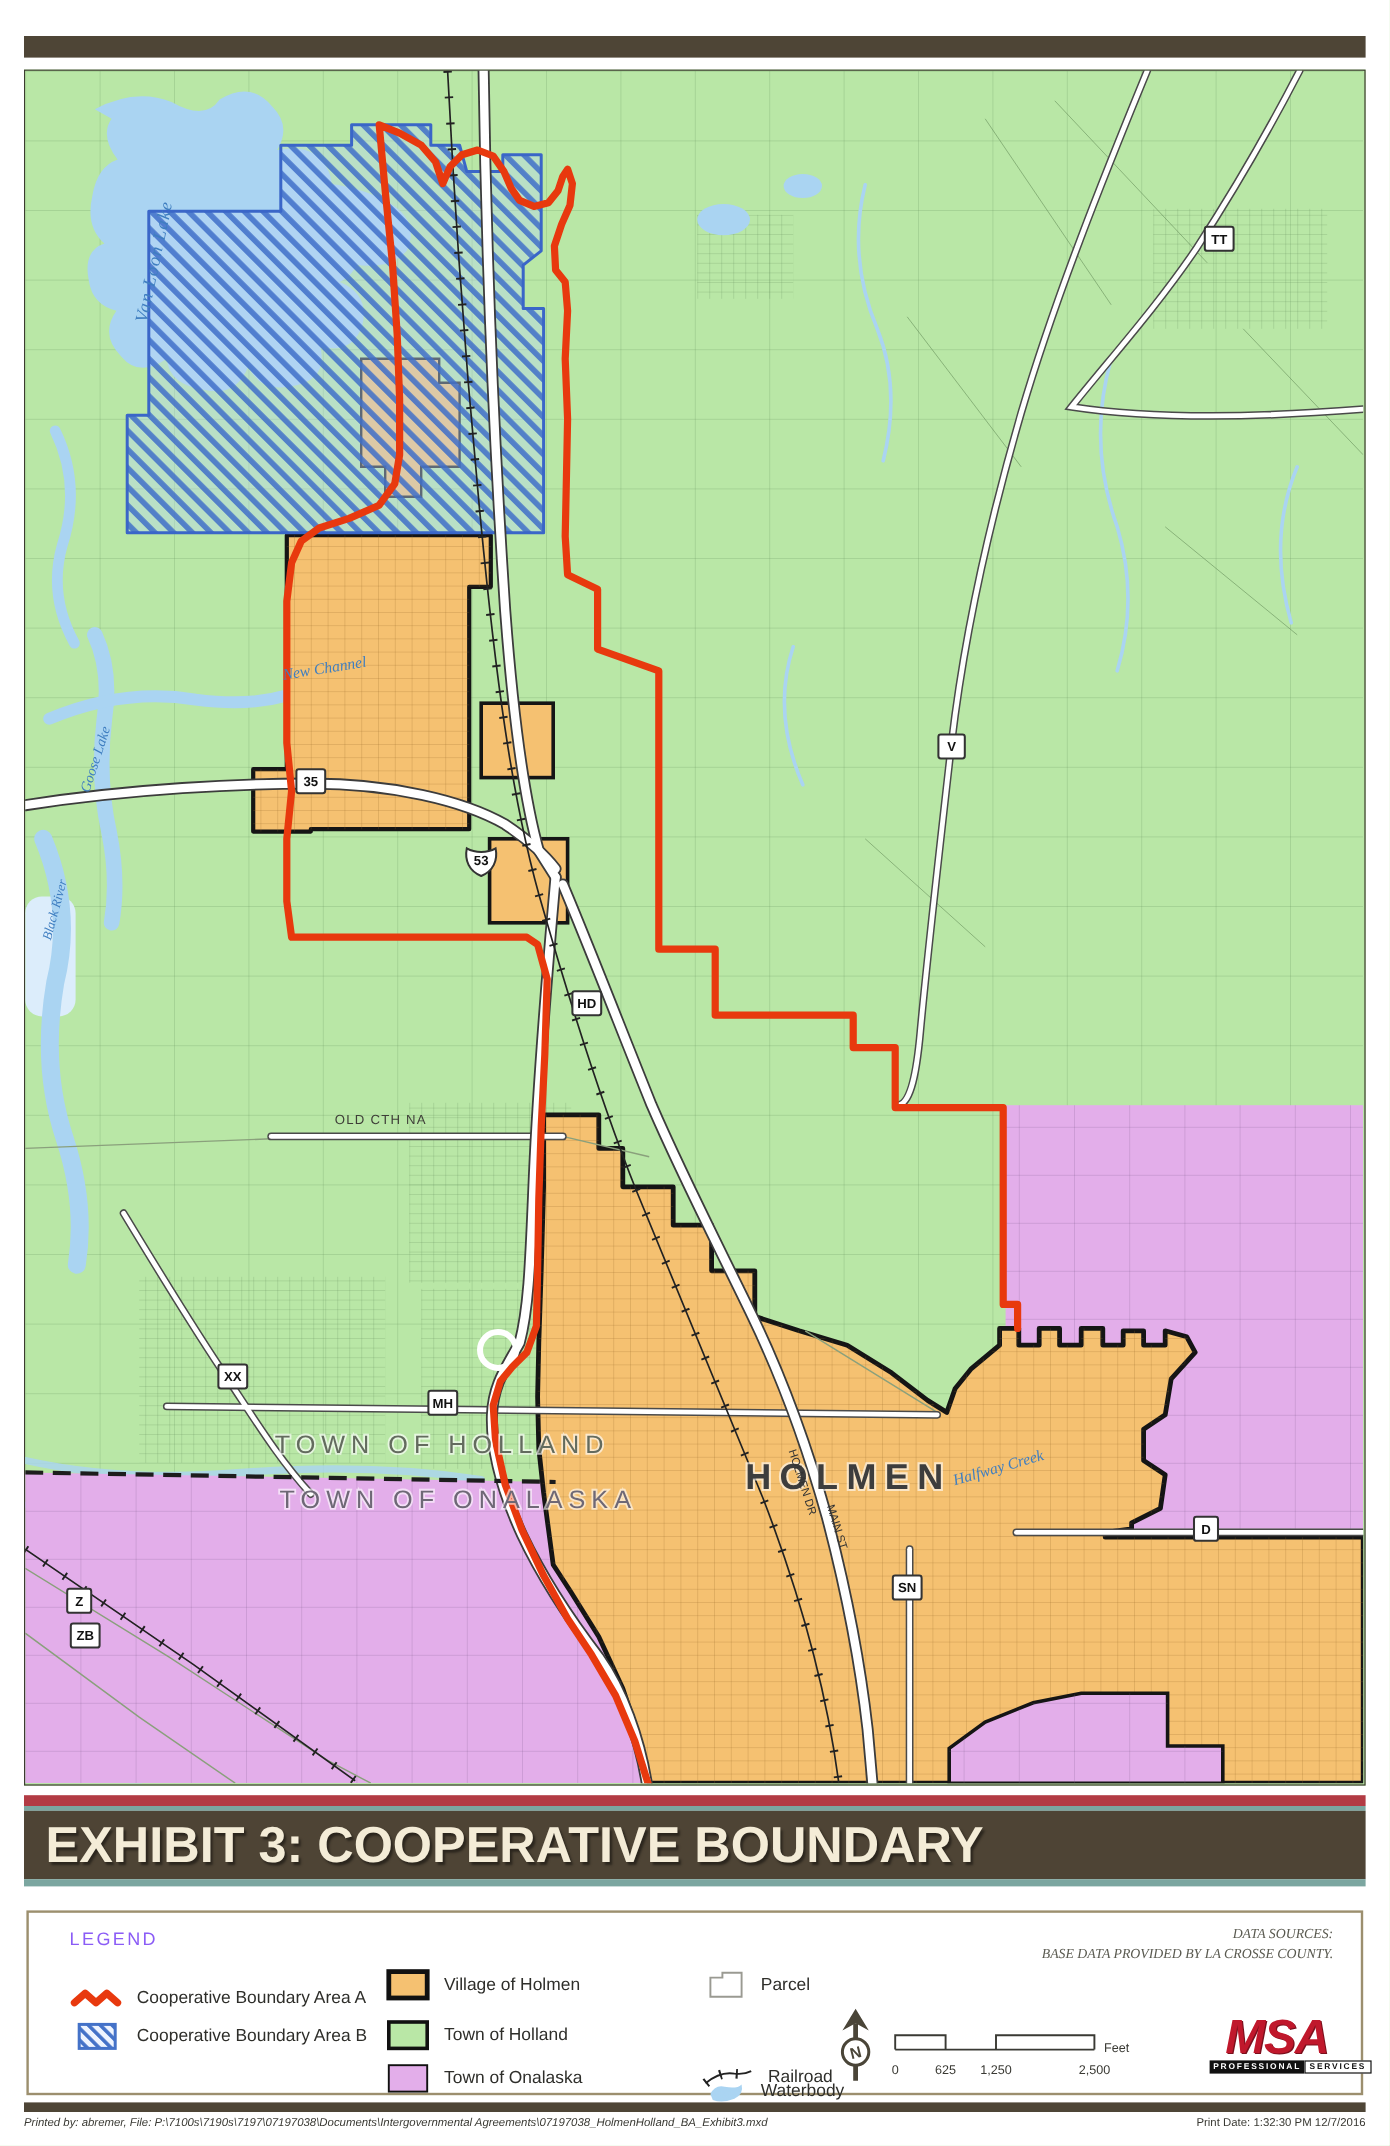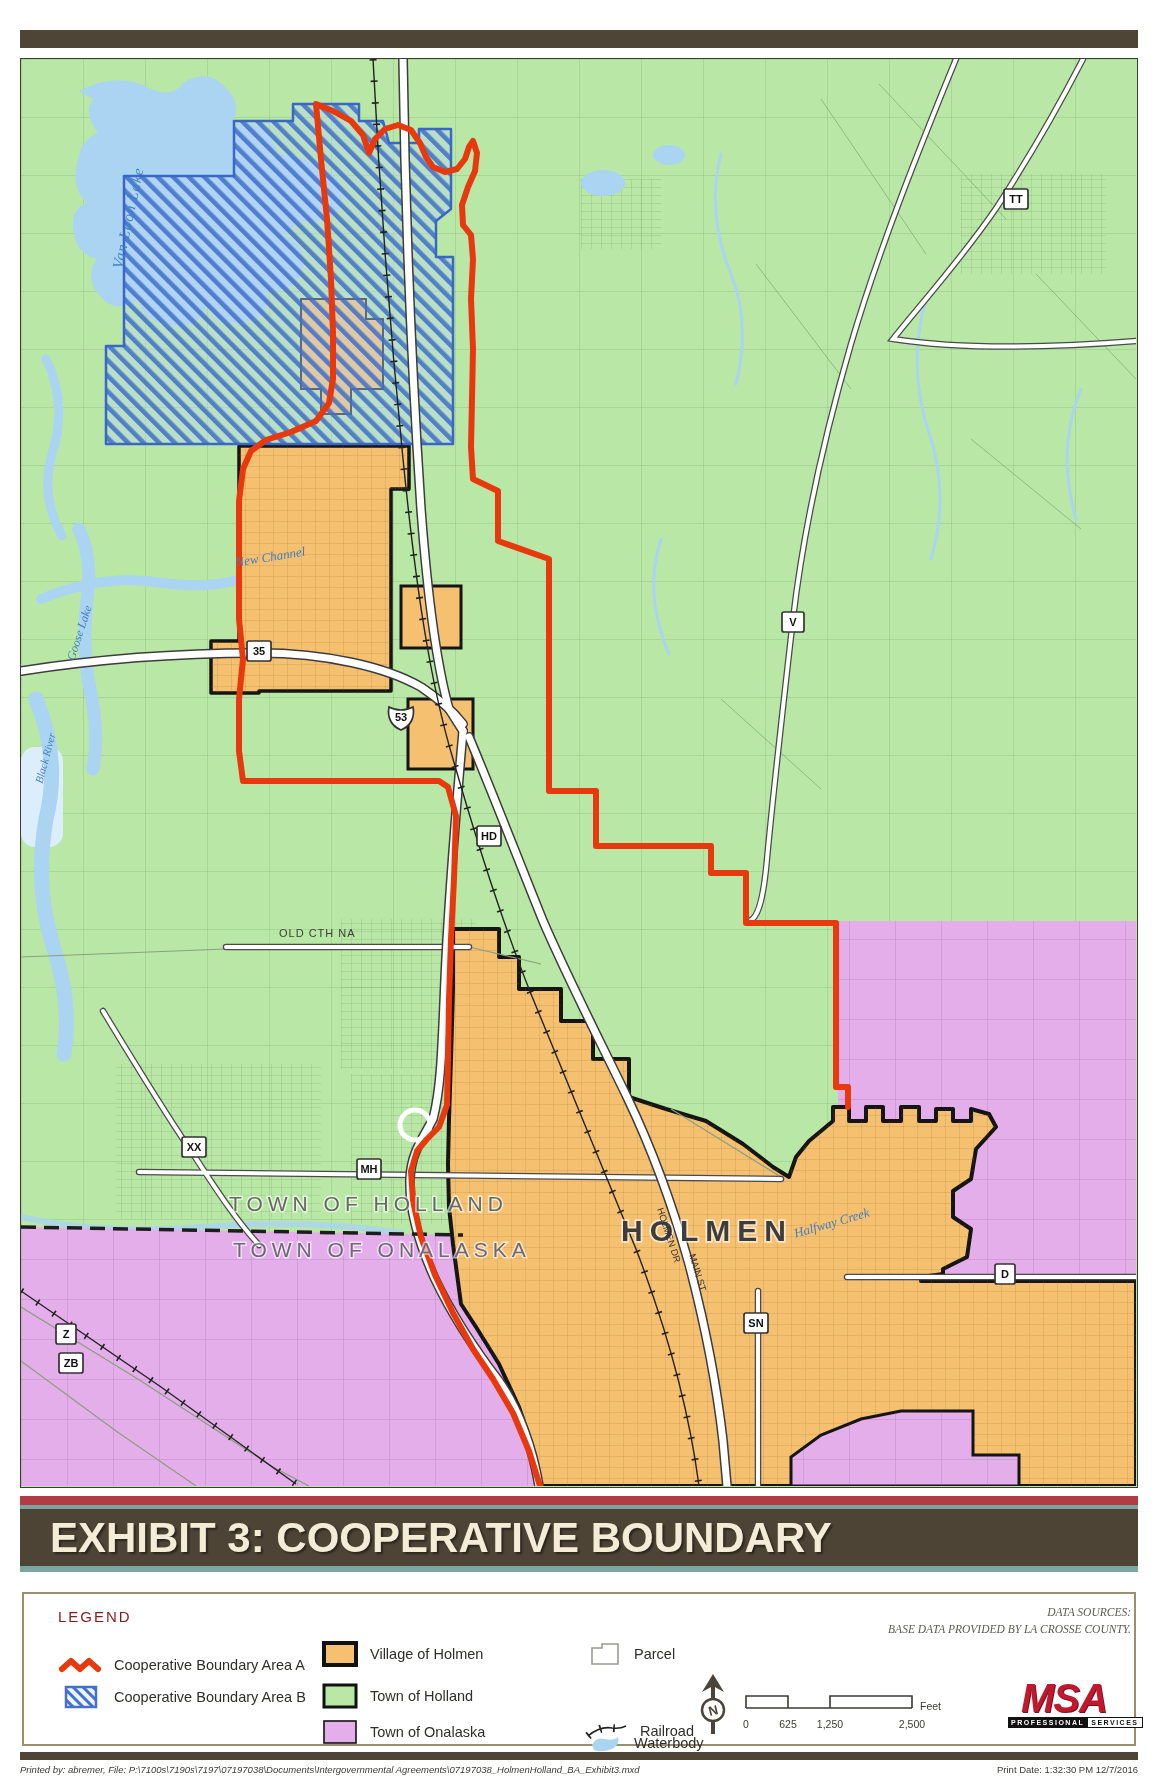--- a/index.html
+++ b/index.html
@@ -7,29 +7,29 @@
   .abs{position:absolute;}
   
   #top-bar{left:20px;top:30px;width:1118px;height:18px;background:#4e4536;}
   
   #map-frame{left:20px;top:58px;width:1118px;height:1430px;border:1.5px solid #3c3c30;box-sizing:border-box;background:#b9e7a6;}
   
   #title-red{left:20px;top:1496px;width:1118px;height:9px;background:#b23b44;}
   #title-teal-top{left:20px;top:1505px;width:1118px;height:4px;background:#7ba6a0;}
   #title-bar{left:20px;top:1509px;width:1118px;height:57px;background:#4e4435;color:#f4ecd7;
              display:flex;align-items:center;}
-  #title-bar .t{font-size:42px;font-weight:bold;letter-spacing:0px;padding-left:30px;
+  #title-bar .t{font-size:42px;font-weight:bold;letter-spacing:0px;padding-left:18px;
                 text-shadow:2px 2px 2px rgba(0,0,0,.45);}
   #title-teal-bot{left:20px;top:1566px;width:1118px;height:6px;background:#7ba6a0;}
   
   #legend-box{left:22px;top:1592px;width:1114px;height:154px;border:2px solid #9c8f6e;box-sizing:border-box;background:#fff;}
-  .lg-head{position:absolute;left:34px;top:14px;font-size:15px;letter-spacing:2px;color:#7f1d1d;}
+  .lg-head{position:absolute;left:34px;top:14px;font-size:15px;letter-spacing:2px;color:#8b5cf6;}
   .lg-item{position:absolute;display:flex;align-items:center;gap:10px;font-size:14.5px;color:#2e2e2a;}
   .lg-item svg{display:block;}
-  .ds{position:absolute;right:3px;top:10px;text-align:right;font-style:italic;font-size:11.5px;color:#5a5a50;font-family:"Liberation Serif",serif;line-height:1.5;}
+  .ds{position:absolute;right:23px;top:10px;text-align:right;font-style:italic;font-size:11.5px;color:#5a5a50;font-family:"Liberation Serif",serif;line-height:1.5;}
   #footer-bar{left:20px;top:1752px;width:1118px;height:8px;background:#4e4536;}
   #footer-left{left:20px;top:1764px;font-size:9.5px;color:#3a3a34;font-style:italic;}
   #footer-right{right:20px;top:1764px;font-size:9.5px;color:#3a3a34;padding-left:21px;}
   
   #msa{position:absolute;right:14px;bottom:16px;width:112px;}
   #msa .msa-word{font-size:40px;font-weight:bold;font-style:italic;color:#c0182c;letter-spacing:-1px;
       text-shadow:1px 1px 0 #7a0f1c;line-height:.85;text-align:center;}
   #msa .msa-bar{display:flex;margin-top:2px;}
   #msa .msa-bar .b1{background:#111;color:#fff;font-size:7px;font-weight:bold;letter-spacing:1.5px;padding:2px 3px;}
   #msa .msa-bar .b2{background:#fff;color:#111;border:1px solid #111;font-size:7px;font-weight:bold;letter-spacing:1.5px;padding:1px 3px;}

